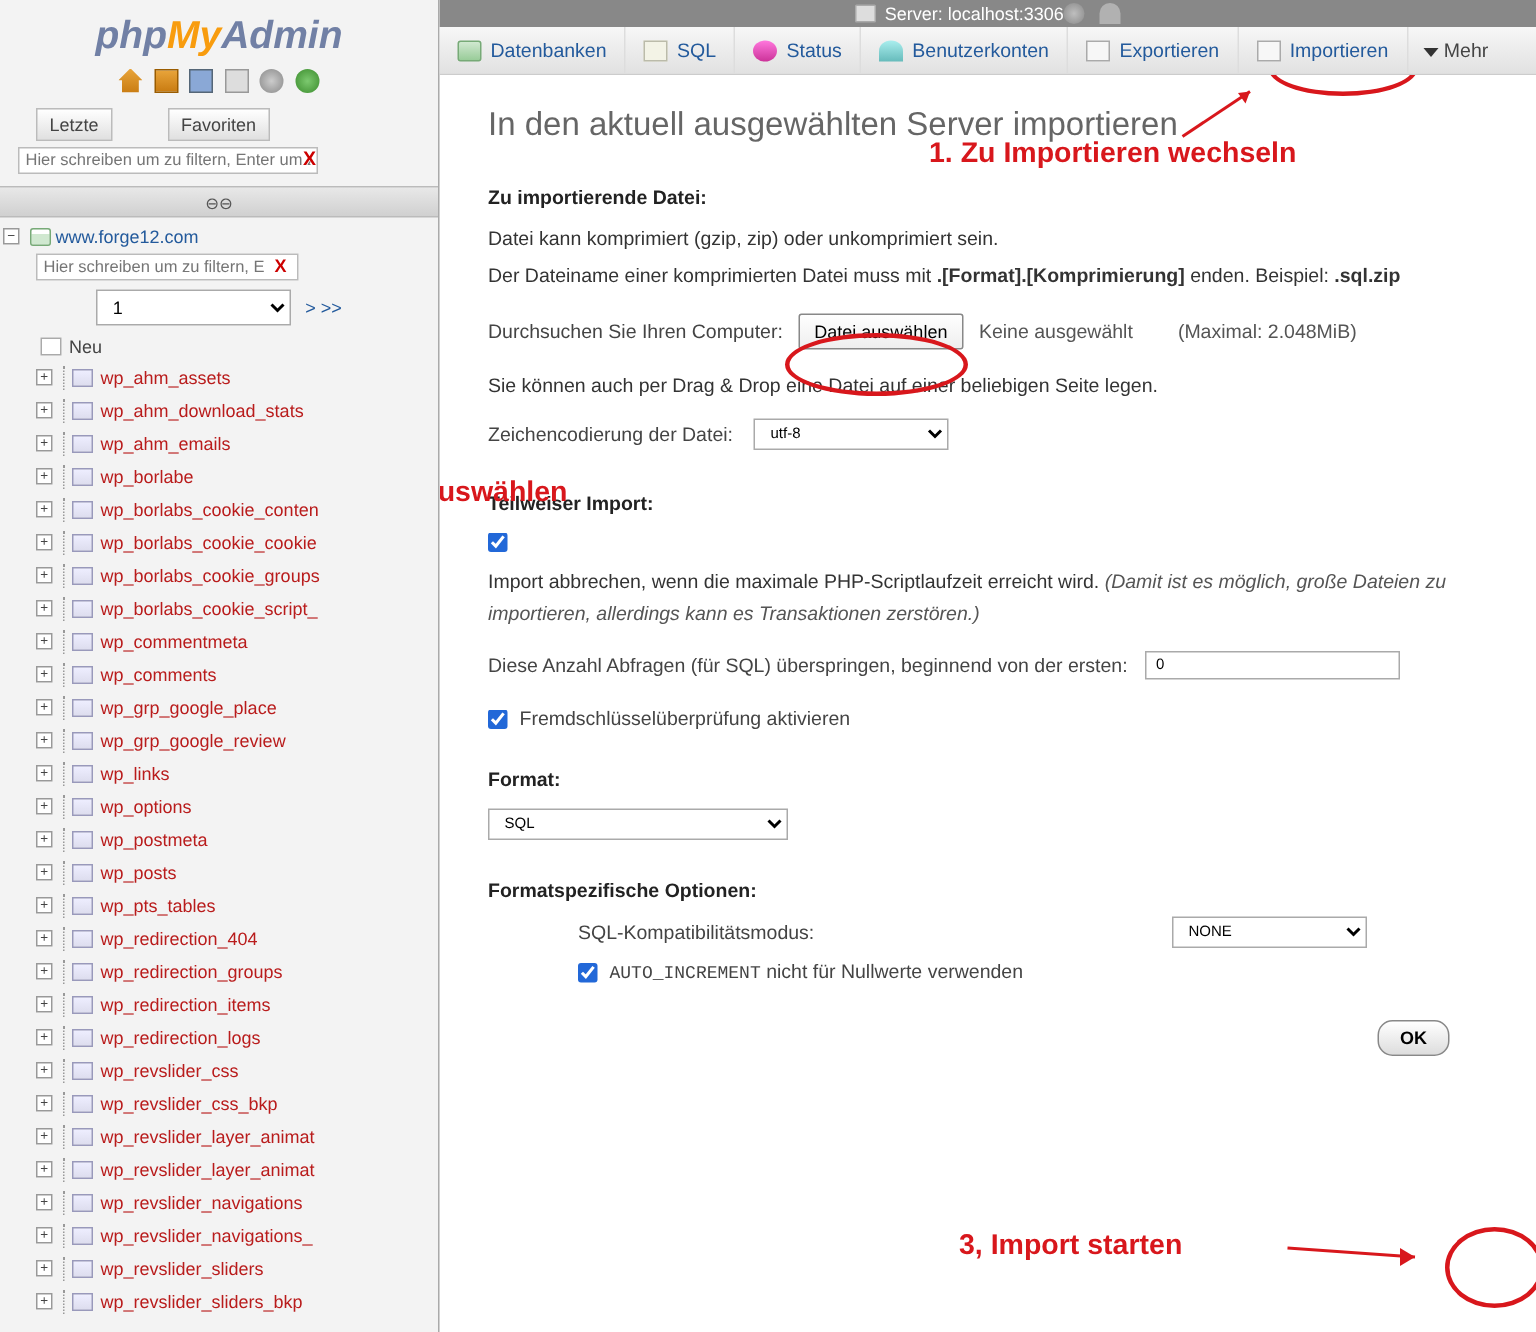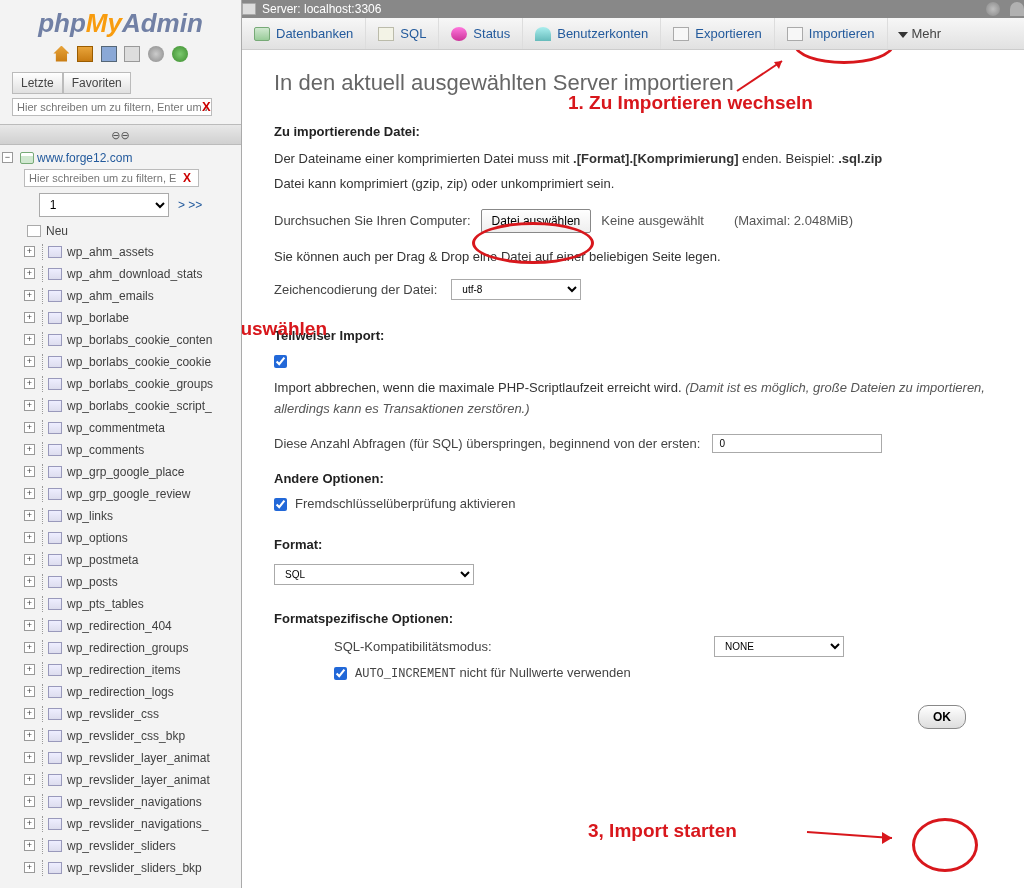--- a/index.html
+++ b/index.html
@@ -8,21 +8,21 @@
       font-size: 13px;
       color: #444;
       display: flex;
       height: 888px;
       width: 1024px;
       overflow: hidden;
       background: #fff;
     }
     
     .sidebar {
-      width: 242px;
+      width: 293px;
       background: #f3f3f3;
       border-right: 1px solid #aaa;
       display: flex;
       flex-direction: column;
       flex-shrink: 0;
     }
     .logo {
       text-align: center;
       padding: 8px 0 4px;
       font-family: "Trebuchet MS", sans-serif;
@@ -34,21 +34,21 @@
     .logo .my { color: #f89c0e; }
     .logo .admin { color: #7180a5; }
     .sidebar-icons { text-align: center; padding: 2px 0 6px; }
     .sidebar-icons span { display: inline-block; width: 16px; height: 16px; margin: 0 2px; vertical-align: middle; }
     .ic-home { background: linear-gradient(#e8a43a, #c97c12); clip-path: polygon(50% 0, 100% 50%, 85% 50%, 85% 100%, 15% 100%, 15% 50%, 0 50%); }
     .ic-exit { background: linear-gradient(#e8a43a, #c97c12); border: 1px solid #9a5c00; }
     .ic-docs { background: #8aa8d6; border: 1px solid #567; }
     .ic-pages { background: #ddd; border: 1px solid #999; }
     .ic-gear { background: radial-gradient(#ccc, #888); border-radius: 50%; }
     .ic-reload { background: radial-gradient(#7cc96f, #3a8b2c); border-radius: 50%; }
-    .sidebar-tabs { display: flex; margin: 4px 12px 2px; }
+    .sidebar-tabs { display: flex; margin: 4px 24px 2px; gap: 37px; }
     .sidebar-tab {
       padding: 3px 8px;
       border: 1px solid #bbb;
       background: linear-gradient(#fff, #e0e0e0);
       font-size: 12px;
       cursor: pointer;
     }
     .sidebar-filter {
       margin: 2px 6px;
       width: 200px;
@@ -97,34 +97,34 @@
     .tree-pager { text-align: center; padding: 4px 0; }
     .tree-pager select { font-size: 12px; }
     .tree-pager .next { color: #235a9c; cursor: pointer; margin-left: 6px; }
     .tree-item {
       display: flex;
       align-items: center;
       padding: 3px 0 3px 22px;
       white-space: nowrap;
       overflow: hidden;
     }
-    .tree-item a { color: #404040; text-decoration: none; margin-left: 2px; }
+    .tree-item a { color: #b91c1c; text-decoration: none; margin-left: 2px; }
     .tree-item.new a { color: #444; }
     .tree-pipes { display: inline-block; width: 0; border-left: 1px dotted #999; height: 16px; margin-left: 3px; margin-right: 2px; }
 
     
     .main { flex: 1; display: flex; flex-direction: column; overflow: hidden; }
     .server-bar {
       background: #888;
       color: #fff;
       padding: 2px 0;
       font-size: 12px;
       display: flex;
       align-items: center;
-      justify-content: space-between;
+      justify-content: center;
     }
     .server-bar .srv { display: flex; align-items: center; gap: 6px; }
     .server-icon { width: 14px; height: 12px; background: #ddd; border: 1px solid #aaa; border-radius: 1px; }
     .server-right { display: flex; gap: 10px; }
     .sr-icon { width: 14px; height: 14px; opacity: 0.8; }
     .gear-o { background: radial-gradient(#ccc, #888); border-radius: 50%; }
     .up-o { background: #bbb; border-radius: 50% 50% 0 0; }
 
     .topnav {
       background: linear-gradient(#f7f7f7, #e1e1e1);
@@ -189,21 +189,21 @@
       font-size: 10px;
       background: #fff;
     }
     select { min-width: 130px; }
     .checkbox-row { display: flex; align-items: flex-start; gap: 8px; margin: 10px 0; }
     .checkbox-row input[type="checkbox"] { margin-top: 2px; accent-color: #2268d8; }
     .italic-note { font-style: italic; color: #555; }
     .skip-row { display: flex; align-items: center; gap: 12px; margin: 14px 0 18px; }
     .skip-row input[type="text"] { width: 170px; }
     .indent { margin-left: 60px; }
-    .format-opt-row { display: flex; align-items: center; margin: 8px 0; }
+    .format-opt-row { display: flex; align-items: center; margin: 8px 0; gap: 16px; }
     .format-opt-row .lbl { flex: 0 0 380px; }
     .format-opt-row select { width: 110px; }
     .code { font-family: "Courier New", monospace; font-size: 12px; }
     .ok-btn {
       padding: 4px 14px;
       border: 1px solid #888;
       border-radius: 10px;
       background: linear-gradient(#fff, #ddd);
       font-weight: bold;
       cursor: pointer;
@@ -513,24 +513,24 @@
     <div class="anno-circle" style="top:768px; left:670px; width:66px; height:54px;"></div>
     <div class="anno" style="top:770px; left:346px;">3, Import starten</div>
     <svg class="anno-arrow" style="top:772px; left:560px; width:100px; height:28px;">
         <line x1="5" y1="10" x2="90" y2="16" stroke="#d8171c" stroke-width="2"></line>
         <polygon points="90,16 80,10 80,22" fill="#d8171c"></polygon>
       </svg>
 
     <h1>In den aktuell ausgewählten Server importieren</h1>
 
     <div class="section-label">Zu importierende Datei:</div>
+    <div class="desc">Datei kann komprimiert (gzip, zip) oder unkomprimiert sein.</div>
     <div class="desc">
       <span>Der Dateiname einer komprimierten Datei muss mit </span><b>.[Format].[Komprimierung]</b><span> enden. Beispiel: </span><b>.sql.zip</b>
     </div>
-    <div class="desc">Datei kann komprimiert (gzip, zip) oder unkomprimiert sein.</div>
     <div class="browse-row">
       <span>Durchsuchen Sie Ihren Computer:</span>
       <button class="file-btn">Datei auswählen</button>
       <span class="muted">Keine ausgewählt</span>
       <span class="paren">(Maximal: 2.048MiB)</span>
     </div>
     <div class="desc">Sie können auch per Drag &amp; Drop eine Datei auf einer beliebigen Seite legen.</div>
     <div class="row">
       <span>Zeichencodierung der Datei:</span>
       <select><option>utf-8</option></select>
@@ -541,21 +541,20 @@
       <input type="checkbox" checked="" style="">
     </div>
     <div class="desc">
       <span>Import abbrechen, wenn die maximale PHP-Scriptlaufzeit erreicht wird. </span><span class="italic-note">(Damit ist es möglich, große Dateien zu importieren, allerdings kann es Transaktionen zerstören.)</span>
     </div>
     <div class="skip-row">
       <span>Diese Anzahl Abfragen (für SQL) überspringen, beginnend von der ersten:</span>
       <input type="text" value="0" style="">
     </div>
 
-    <div class="section-label">Andere Optionen:</div>
     <div class="checkbox-row">
       <input type="checkbox" checked="" style="">
       <span>Fremdschlüsselüberprüfung aktivieren</span>
     </div>
 
     <div class="section-label" style="margin-top:26px;">Format:</div>
     <div class="row">
       <select style="width:200px;"><option>SQL</option></select>
     </div>
 

